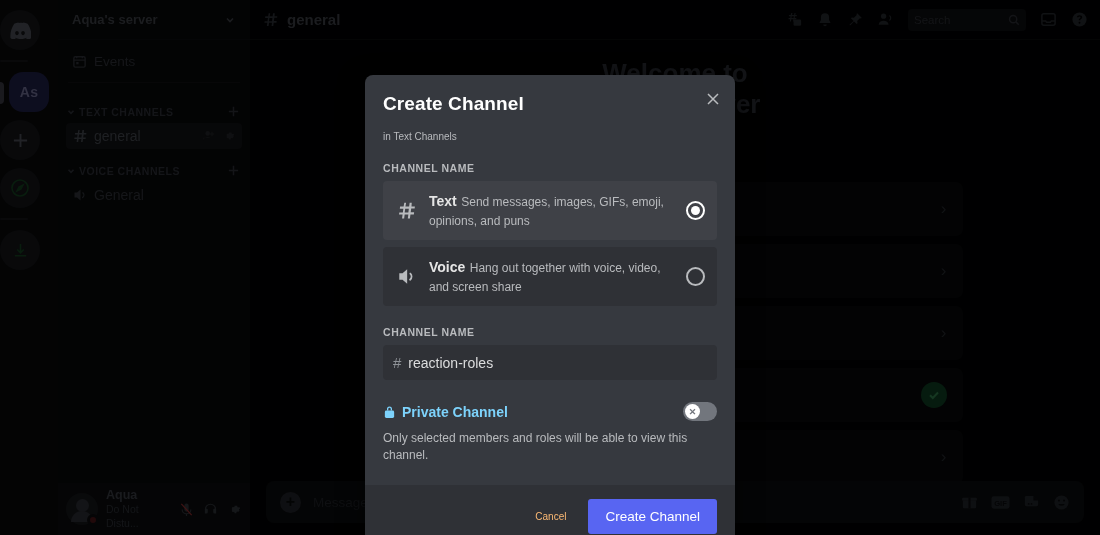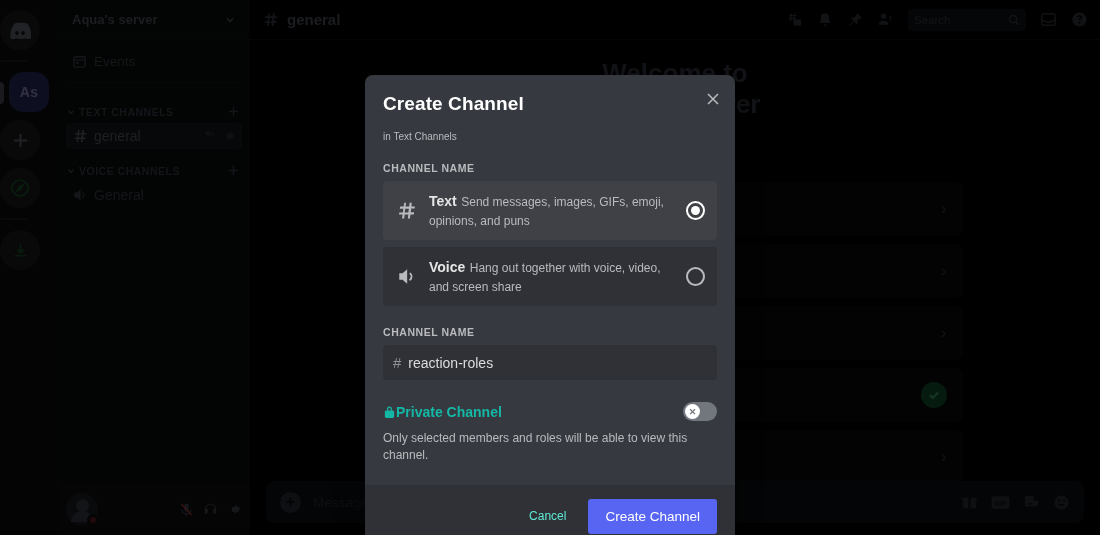--- a/index.html
+++ b/index.html
@@ -168,39 +168,39 @@
   .radio.on::after { content: ""; width: 9px; height: 9px; border-radius: 50%; background: #ffffff; }
 
   .namefield {
     height: 35px; background: #2f3136; border-radius: 4px;
     display: flex; align-items: center; padding: 0 10px; gap: 7px;
   }
   .namefield .hash { color: #8e9297; font-size: 15px; }
   .namefield .val { color: #dcddde; font-size: 14px; }
 
   .priv-row { display: flex; align-items: center; margin-top: 22px; }
-  .priv-label { color: #14b8a6; font-size: 14px; font-weight: 600; display: flex; align-items: center; }
+  .priv-label { color: #7dd3fc; font-size: 14px; font-weight: 600; display: flex; align-items: center; gap: 6px; }
   .toggle {
     margin-left: auto; width: 34px; height: 19px; border-radius: 10px;
     background: #72767d; position: relative; flex: none;
   }
   .toggle .knob {
     position: absolute; left: 2px; top: 2px; width: 15px; height: 15px;
     border-radius: 50%; background: #ffffff;
     display: flex; align-items: center; justify-content: center;
     color: #72767d; font-size: 9px; font-weight: 700;
   }
   .priv-desc { color: #b9bbbe; font-size: 12px; margin-top: 9px; line-height: 1.4; }
 
   .m-footer {
     background: #2f3136; padding: 14px 18px; margin-top: 17px;
     display: flex; align-items: center; justify-content: flex-end; gap: 6px;
   }
   .btn-cancel {
-    color: #5eead4; font-size: 12px; font-weight: 500;
+    color: #fdba74; font-size: 10px; font-weight: 500;
     padding: 9px 16px; background: none; border: none; cursor: pointer;
     font-family: inherit;
   }
   .btn-primary {
     background: #5865f2; color: #ffffff; font-size: 13.5px; font-weight: 500;
     padding: 10px 17px; border: none; border-radius: 3px; cursor: pointer;
     font-family: inherit;
   }
 </style>
 </head>
@@ -308,20 +308,24 @@
           <span>General</span>
         </div>
       </div>
 
       <div class="userbar">
         <div class="avatar">
           <div class="head"></div>
             <div class="body"></div>
           <div class="dot"></div>
         </div>
+        <div>
+          <div class="uname">Aqua</div>
+          <div class="ustatus">Do Not Distu...</div>
+        </div>
         <span class="uicons">
           <svg width="15" height="15" viewBox="0 0 16 16" fill="currentColor">
               <path d="M8 10.3a2.3 2.3 0 0 0 2.3-2.3V4a2.3 2.3 0 1 0-4.6 0v4A2.3 2.3 0 0 0 8 10.3z"></path>
               <path d="M12 8a4 4 0 0 1-8 0H2.8a5.2 5.2 0 0 0 4.6 5.1V15h1.2v-1.9A5.2 5.2 0 0 0 13.2 8H12z"></path>
               <path d="M2.5 2l11 12" stroke="#8c2b2b" stroke-width="1.3" fill="none"></path>
             </svg>
           <svg width="15" height="15" viewBox="0 0 16 16" fill="currentColor">
               <path d="M8 1.8A6 6 0 0 0 2 7.8v4.4h1.5a1.6 1.6 0 0 0 1.6-1.6V8.4a1.6 1.6 0 0 0-1.6-1.6H3.3a4.8 4.8 0 0 1 9.4 0h-.2a1.6 1.6 0 0 0-1.6 1.6v2.2a1.6 1.6 0 0 0 1.6 1.6H14V7.8a6 6 0 0 0-6-6z"></path>
             </svg>
           <svg width="15" height="15" viewBox="0 0 16 16" fill="currentColor">

